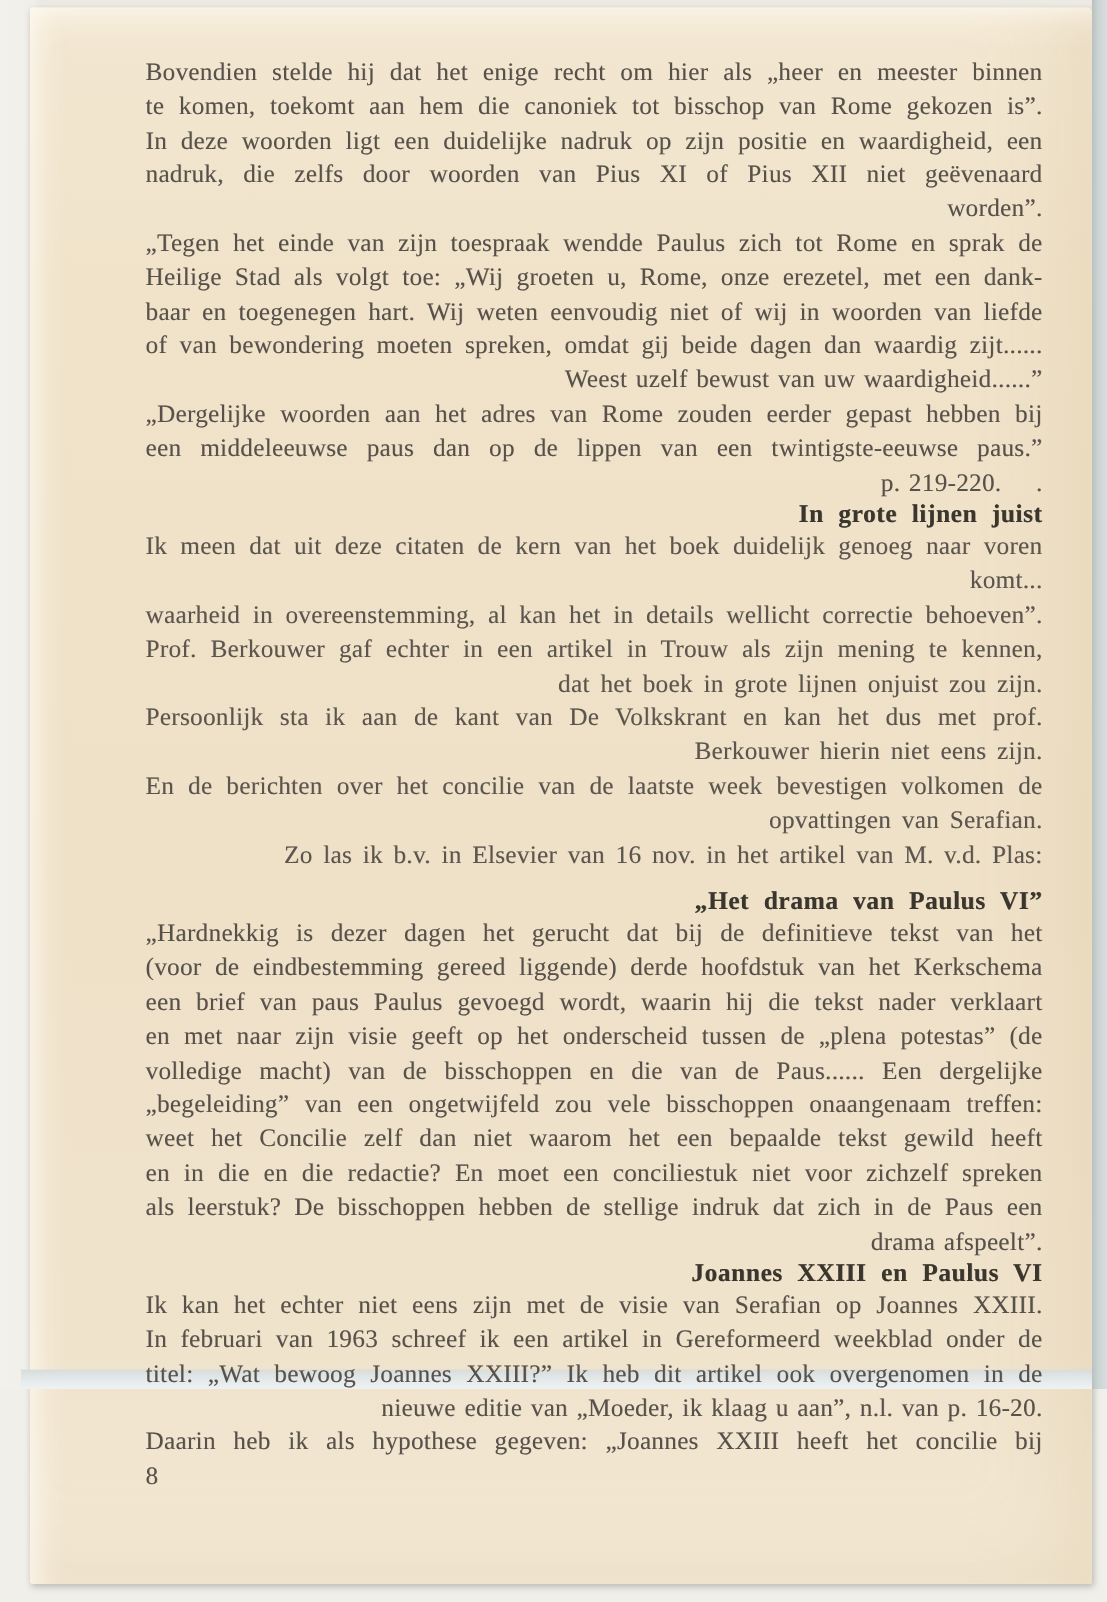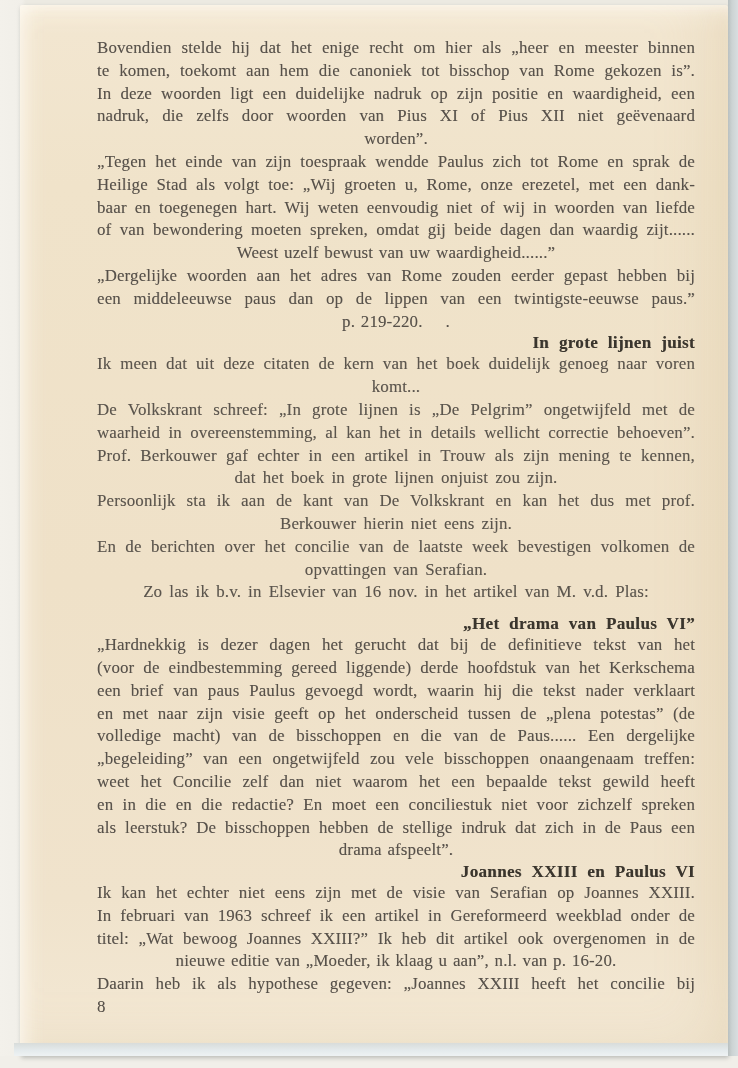--- a/index.html
+++ b/index.html
@@ -4,21 +4,21 @@
 <style>
   html, body { margin: 0; padding: 0; }
   body {
     width: 738px; height: 1068px;
     font-family: "Liberation Serif", "DejaVu Serif", serif;
     background: #f1efe9;
     overflow: hidden;
   }
   #canvas {
     position: relative;
-    width: 738px; height: 1056px;
+    width: 738px; height: 926px;
     background: linear-gradient(90deg, #f3f1eb 0, #f1efe9 22px, #eceae2 26px);
   }
   
   .edge-right {
     position: absolute; top: 0; right: 0; width: 10px; height: 100%;
     background: linear-gradient(90deg, #b9c0c0 0, #ccd3d3 40%, #d8dee0 100%);
   }
   .edge-bottom {
     position: absolute; left: 14px; right: 10px; bottom: 0; height: 13px;
     background: linear-gradient(180deg, #d8dcda 0, #e4eaec 55%, #eef2f3 100%);
@@ -38,21 +38,21 @@
   
   .text-column {
     position: absolute; left: 97px; top: 37px; width: 598px;
     color: #57514a;
     font-size: 16.8px;
     line-height: 22.8px;
     letter-spacing: 0.2px;
     word-spacing: 0.08em;
     text-shadow: 0.3px 0.3px 0.4px rgba(87,81,74,0.35);
   }
-  .line { text-align: center; white-space: normal; }
+  .line { text-align: right; white-space: normal; }
   .line.just { text-align: justify; text-align-last: justify; }
   .para.italic .line {
     color: #5b554d;
     word-spacing: 0.16em;
   }
   .heading {
     font-weight: bold;
     font-size: 17px;
     line-height: 20px;
     text-align: right;
@@ -89,21 +89,20 @@
       </div>
       <div class="para roman">
         <div class="line just">„Dergelijke woorden aan het adres van Rome zouden eerder gepast hebben bij</div>
         <div class="line just">een middeleeuwse paus dan op de lippen van een twintigste-eeuwse paus.”</div>
         <div class="line">p. 219-220.&nbsp;&nbsp;&nbsp;&nbsp;.</div>
       </div>
       <div class="heading">In grote lijnen juist</div>
       <div class="para italic">
         <div class="line just">Ik meen dat uit deze citaten de kern van het boek duidelijk genoeg naar voren</div>
         <div class="line">komt...</div>
-        <div class="line just">De Volkskrant schreef: „In grote lijnen is „De Pelgrim” ongetwijfeld met de</div>
         <div class="line just">waarheid in overeenstemming, al kan het in details wellicht correctie behoeven”.</div>
         <div class="line just">Prof. Berkouwer gaf echter in een artikel in Trouw als zijn mening te kennen,</div>
         <div class="line">dat het boek in grote lijnen onjuist zou zijn.</div>
         <div class="line just">Persoonlijk sta ik aan de kant van De Volkskrant en kan het dus met prof.</div>
         <div class="line">Berkouwer hierin niet eens zijn.</div>
         <div class="line just">En de berichten over het concilie van de laatste week bevestigen volkomen de</div>
         <div class="line">opvattingen van Serafian.</div>
         <div class="line">Zo las ik b.v. in Elsevier van 16 nov. in het artikel van M. v.d. Plas:</div>
       </div>
       <div class="heading gap-before">„Het drama van Paulus VI”</div>

